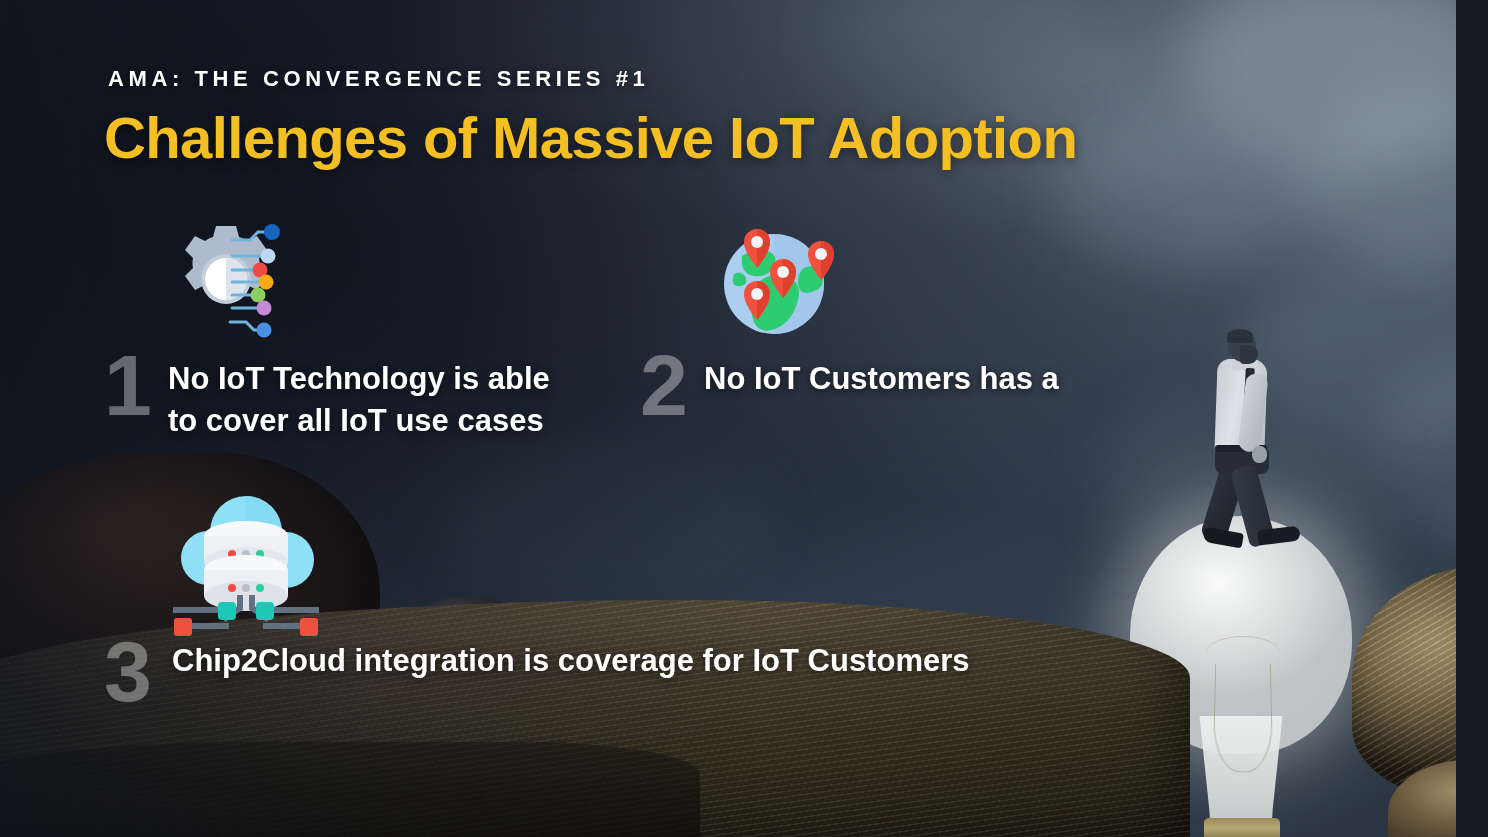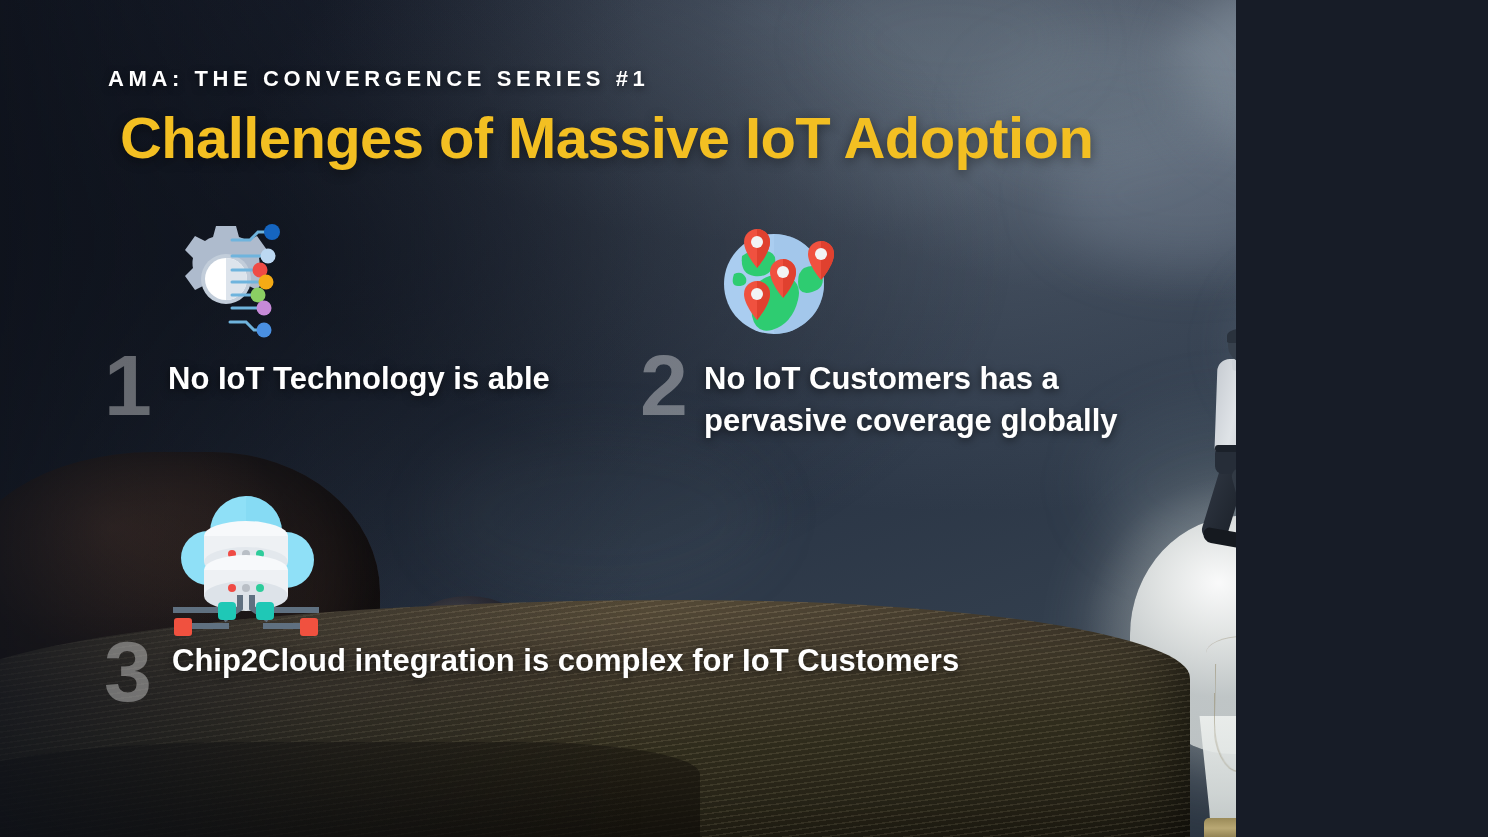--- a/index.html
+++ b/index.html
@@ -5,21 +5,21 @@
   * { margin:0; padding:0; box-sizing:border-box; }
   html,body { width:1488px; height:837px; overflow:hidden; }
   body {
     font-family:"Liberation Sans", sans-serif;
     background:#171c27;
   }
 
   
   .stage{
     position:relative;
-    width:1236px; height:837px;
+    width:1456px; height:837px;
     overflow:hidden;
     background:#1b2130;
   }
 
   
   .sky{
     position:absolute; inset:0;
     background:
       radial-gradient(120% 90% at 78% 18%, rgba(133,148,163,0.40) 0%, rgba(133,148,163,0.0) 48%),
       radial-gradient(70% 55% at 96% 6%,  rgba(150,163,176,0.42) 0%, rgba(150,163,176,0.0) 55%),
@@ -195,21 +195,21 @@
   .content{ position:absolute; inset:0; }
 
   .eyebrow{
     position:absolute; left:108px; top:66px;
     font-size:22px; font-weight:bold;
     letter-spacing:4.6px;
     color:#ffffff;
     text-shadow:0 2px 7px rgba(0,0,0,0.55);
   }
   .headline{
-    position:absolute; left:120px; top:104px;
+    position:absolute; left:104px; top:104px;
     font-size:58px; font-weight:bold;
     letter-spacing:-0.6px;
     color:#f3bf22;
     text-shadow:0 3px 12px rgba(0,0,0,0.45);
     white-space:nowrap;
   }
 
   
   .item{ position:absolute; }
   .item-1{ left:104px; top:358px; width:520px; }
@@ -393,32 +393,32 @@
         <rect x="88" y="116" width="18" height="18" rx="4" fill="#1fc8b6"></rect>
         <rect x="6" y="132" width="18" height="18" rx="3" fill="#f0513f"></rect>
         <rect x="132" y="132" width="18" height="18" rx="3" fill="#f0513f"></rect>
       </svg>
     </div>
 
     <div class="item item-1">
       <div class="num">1</div>
       <div class="itext">
         <span class="ln">No IoT Technology is able</span>
+        <span class="ln">to cover all IoT use cases</span>
       </div>
     </div>
 
     <div class="item item-2">
       <div class="num">2</div>
       <div class="itext">
         <span class="ln">No IoT Customers has a</span>
-        <span class="ln">pervasive coverage globally</span>
       </div>
     </div>
 
     <div class="item item-3">
       <div class="num">3</div>
       <div class="itext">
-        <span class="ln">Chip2Cloud integration is complex for IoT Customers</span>
+        <span class="ln">Chip2Cloud integration is coverage for IoT Customers</span>
       </div>
     </div>
 
   </div>
 </div>
 
 </body></html>

